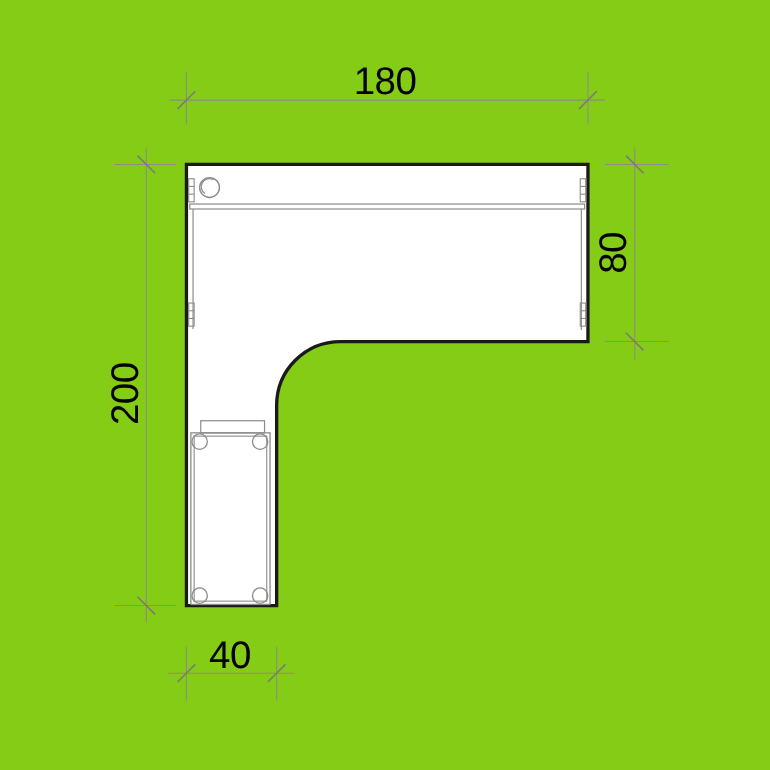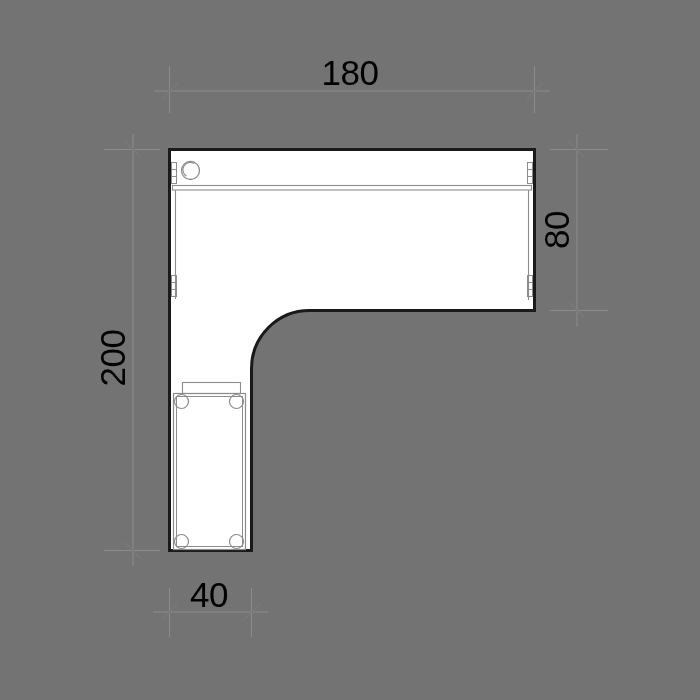--- a/index.html
+++ b/index.html
@@ -7,21 +7,21 @@
     padding: 0;
     background: #ffffff;
     width: 700px;
     height: 700px;
     overflow: hidden;
   }
   .canvas {
     position: relative;
     width: 700px;
     height: 700px;
-    background: #737373;
+    background: #84cc16;
   }
   svg {
     display: block;
   }
   text.dim-label {
     font-family: "Liberation Sans", "DejaVu Sans", sans-serif;
     font-size: 35px;
     fill: #000000;
     letter-spacing: -0.5px;
   }

